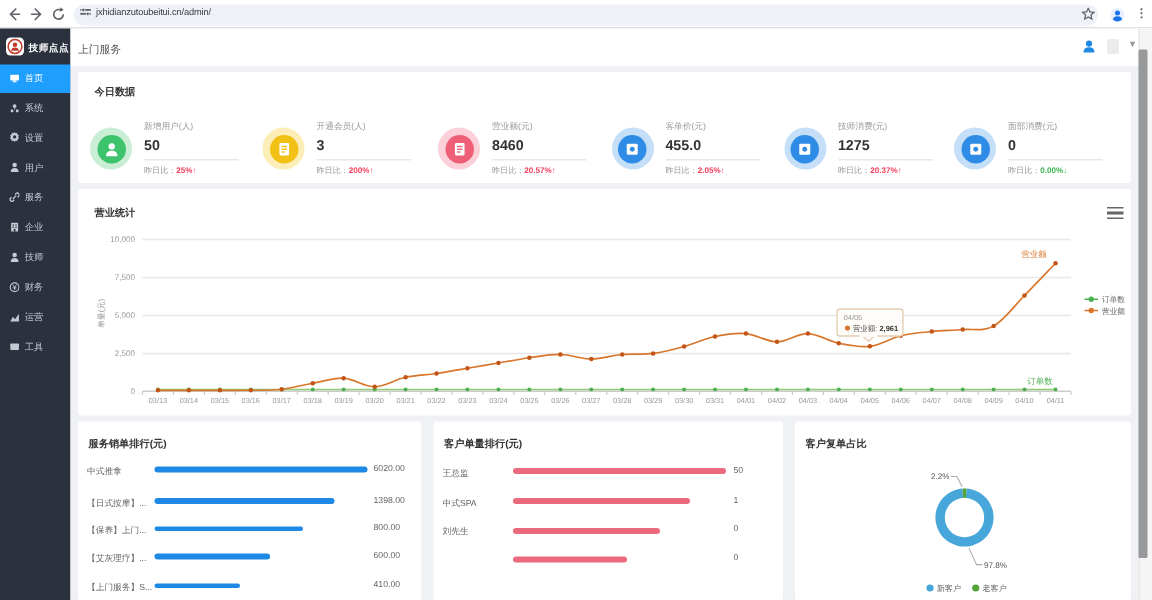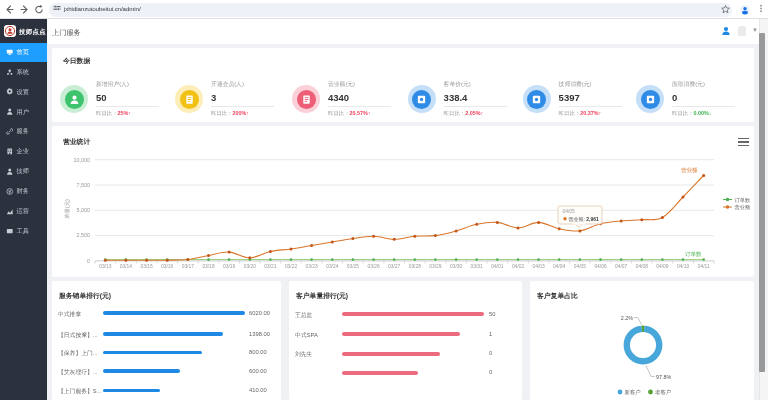--- a/index.html
+++ b/index.html
@@ -231,51 +231,51 @@
    <svg width="11" height="11" viewBox="0 0 12 12">
             <rect x="2.5" y="1.5" width="7" height="9" rx="0.8" fill="#fff"></rect>
             <rect x="4" y="3.5" width="4" height="1" fill="currentColor"></rect>
             <rect x="4" y="5.5" width="4" height="1" fill="currentColor"></rect>
             <rect x="4" y="7.5" width="2.5" height="1" fill="currentColor"></rect>
           </svg>
         </div>
       </div>
  <div class="ctxt">
         <div class="clab">营业额(元)</div>
-        <div class="cval">4340</div>
+        <div class="cval">8460</div>
    <div class="csub"><span class="cz">昨日比：</span><span style="color:#f2405d;font-weight:bold">20.57%↑</span></div>
       </div>
 </div>
 <div class="card" style="left:355.6px">
  <div class="cir" style="background:#c5dff9">
         <div class="cir2" style="background:#2e8be6;color:#2e8be6">
    <svg width="11" height="11" viewBox="0 0 12 12">
             <rect x="2" y="2" width="8" height="8" rx="1" fill="#fff"></rect>
             <circle cx="6" cy="6" r="1.8" fill="currentColor"></circle>
           </svg>
         </div>
       </div>
  <div class="ctxt">
         <div class="clab">客单价(元)</div>
-        <div class="cval">338.4</div>
+        <div class="cval">455.0</div>
    <div class="csub"><span class="cz">昨日比：</span><span style="color:#f2405d;font-weight:bold">2.05%↑</span></div>
       </div>
 </div>
 <div class="card" style="left:470.6px">
  <div class="cir" style="background:#c5dff9">
         <div class="cir2" style="background:#2e8be6;color:#2e8be6">
    <svg width="11" height="11" viewBox="0 0 12 12">
             <rect x="2" y="2" width="8" height="8" rx="1" fill="#fff"></rect>
             <circle cx="6" cy="6" r="1.8" fill="currentColor"></circle>
           </svg>
         </div>
       </div>
  <div class="ctxt">
         <div class="clab">技师消费(元)</div>
-        <div class="cval">5397</div>
+        <div class="cval">1275</div>
    <div class="csub"><span class="cz">昨日比：</span><span style="color:#f2405d;font-weight:bold">20.37%↑</span></div>
       </div>
 </div>
 <div class="card" style="left:584.0px">
  <div class="cir" style="background:#c5dff9">
         <div class="cir2" style="background:#2e8be6;color:#2e8be6">
    <svg width="11" height="11" viewBox="0 0 12 12">
             <rect x="2" y="2" width="8" height="8" rx="1" fill="#fff"></rect>
             <circle cx="6" cy="6" r="1.8" fill="currentColor"></circle>
           </svg>

